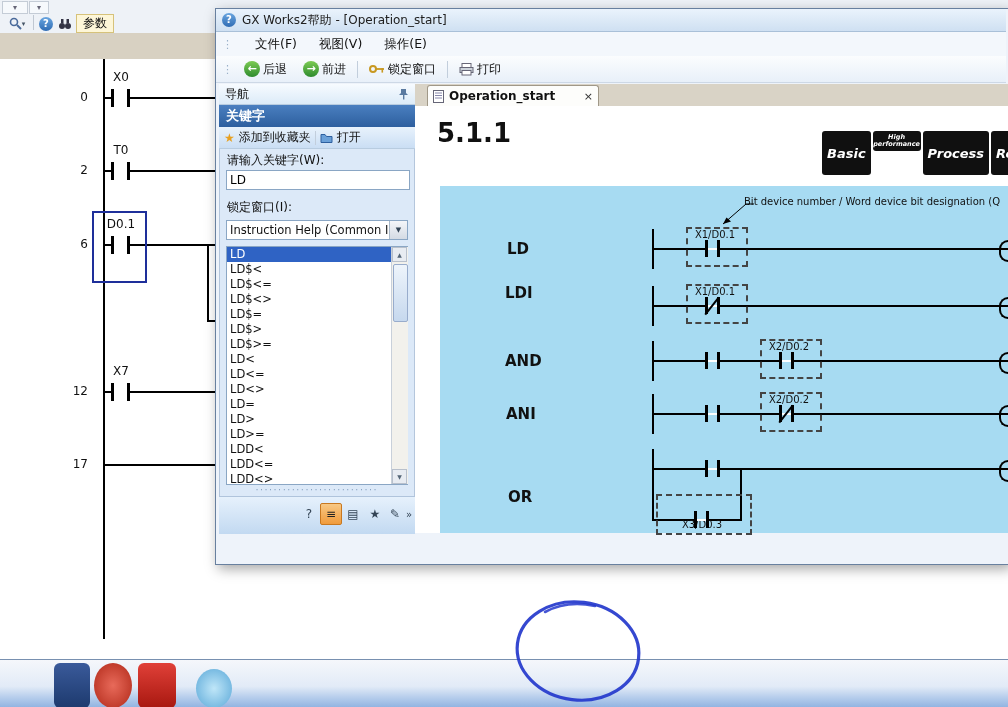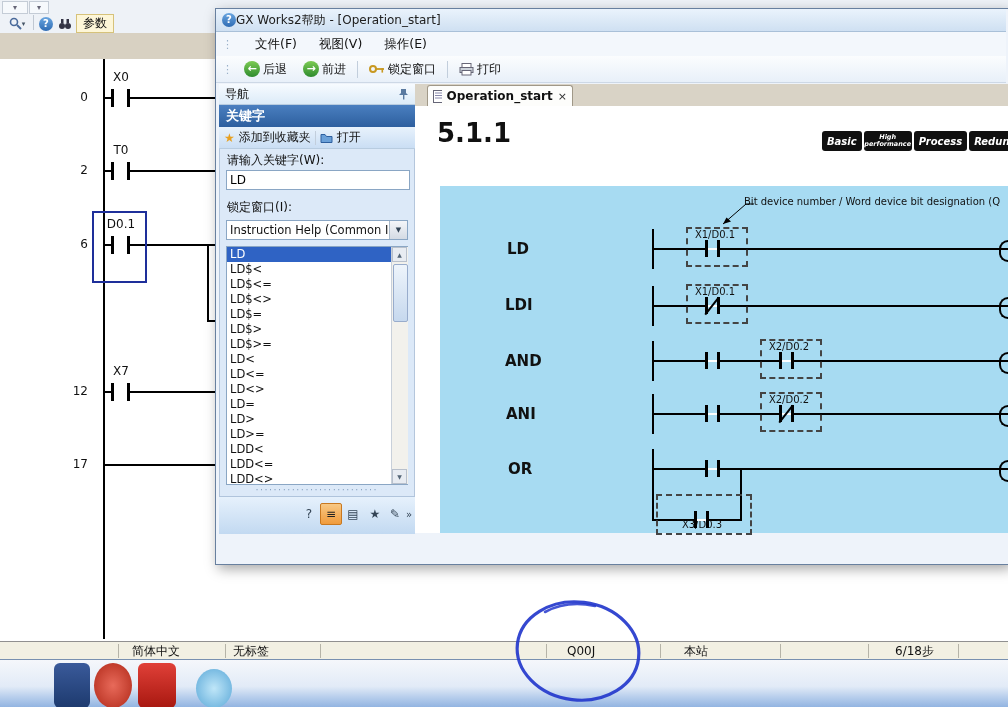--- a/index.html
+++ b/index.html
@@ -45,21 +45,21 @@
   .ssep{position:absolute;top:2px;width:1px;height:14px;background:#b6b4a8;}
   .taskbar{left:0;top:659px;width:1008px;height:48px;border-top:1px solid #7890b0;
            background:linear-gradient(#f5f7fb,#e2ebf7 55%,#b6cdec 78%,#8fb2e0);}
   .tkicon{position:absolute;top:3px;}
   
   .hw-frame{left:215px;top:8px;width:792px;height:555px;background:#eef3fa;border:1px solid #68809f;
             box-shadow:3px 4px 12px rgba(0,0,0,.35);z-index:10;}
   .hw{z-index:11;}
   .hw-title{left:216px;top:9px;width:790px;height:23px;background:linear-gradient(#eaf3fc,#cfe0f2);
             border-bottom:1px solid #a9c0d8;display:flex;align-items:center;padding-left:6px;box-sizing:border-box;}
-  .hw-title .t{font-size:12px;color:#202020;}
+  .hw-title .t{font-size:12px;color:#202020;margin-left:6px;}
   .hw-menu{left:216px;top:32px;width:790px;height:24px;background:#f3f7fc;display:flex;align-items:center;
            gap:22px;padding-left:6px;box-sizing:border-box;font-size:12.5px;}
   .grip{color:#9ab0c8;font-size:11px;}
   .hw-tools{left:216px;top:56px;width:790px;height:27px;background:linear-gradient(#fbfdfe,#e8f0f9);
             border-bottom:1px solid #cdd8e6;display:flex;align-items:center;gap:6px;padding-left:6px;
             box-sizing:border-box;font-size:12px;}
   .toolbtn{display:flex;align-items:center;gap:3px;padding:1px 4px;border:1px solid transparent;border-radius:2px;}
   .greenbtn{width:16px;height:16px;border-radius:50%;background:linear-gradient(#7ccb54,#2e8b2e);
             color:#fff;font-size:11px;text-align:center;line-height:15px;font-weight:bold;}
   .vsep{width:1px;height:17px;background:#c2cedc;}
@@ -93,29 +93,29 @@
              border:1px solid #98accc;border-radius:2px;}
   .split-dots{left:219px;top:486px;width:196px;height:10px;text-align:center;font-size:8px;color:#7a96b8;
               letter-spacing:2px;line-height:10px;}
   .nav-iconbar{left:219px;top:496px;width:196px;height:37px;background:linear-gradient(#e6f1fc,#c2d9f1);
                border-top:1px solid #b0c4dc;}
   .nbtn{position:absolute;top:6px;width:20px;height:20px;border:1px solid transparent;border-radius:2px;
         font-size:12px;color:#345;display:flex;align-items:center;justify-content:center;}
   .nbtn.on{background:linear-gradient(#f8c884,#f09b3c);border-color:#c87820;color:#222;}
   
   .ct-tabstrip{left:415px;top:84px;width:593px;height:22px;background:#d9d3c6;border-bottom:1px solid #a39a88;}
-  .ct-tab{left:427px;top:85px;width:146px;height:21px;background:#fdfdfb;border:1px solid #a09888;border-bottom:none;
+  .ct-tab{left:427px;top:85px;width:172px;height:21px;background:#fdfdfb;border:1px solid #a09888;border-bottom:none;
           border-radius:3px 3px 0 0;display:flex;align-items:center;gap:5px;padding:0 5px;box-sizing:border-box;}
   .ct-tab .lbl{font-size:12px;font-weight:bold;flex:1;white-space:nowrap;}
   .ct-white{left:415px;top:106px;width:593px;height:427px;background:#fff;}
   .sec-num{left:437px;top:118px;font-size:26px;font-weight:bold;}
   .sec-head{left:524px;top:130px;font-size:15.5px;font-weight:bold;letter-spacing:.5px;}
   .badges{left:822px;top:131px;display:flex;gap:2px;}
   .badge{background:#101010;color:#fff;border-radius:3px;height:20px;display:flex;align-items:center;
-         justify-content:center;font-size:10px;font-weight:bold;font-style:italic;padding:0 5px;white-space:nowrap;}
+         justify-content:center;font-size:13px;font-weight:bold;font-style:italic;padding:12px 5px;white-space:nowrap;}
   .badge.hp{font-size:6.5px;line-height:1.1;width:44px;white-space:normal;text-align:center;padding:0 2px;}
   .bluebox{left:440px;top:186px;width:568px;height:347px;background:#a7dbf2;}
   .annot{left:744px;top:196px;font-size:10px;white-space:nowrap;}
   
   .hw-status{left:216px;top:535px;width:790px;height:27px;background:#edf1f7;border-top:1px solid #c2cedc;
              font-size:12px;display:flex;align-items:center;padding-left:14px;box-sizing:border-box;}
   .pen{z-index:60;pointer-events:none;}
 </style>
 </head>
 <body>
@@ -192,35 +192,20 @@
   <div class="abs num" style="left:50px;top:384px">12</div>
   <div class="abs hline" style="left:104px;top:391px;width:112px"></div>
   <div class="abs gap" style="left:114px;top:391px;width:13px"></div>
   <div class="abs cbar" style="left:111px;top:383px"></div>
   <div class="abs cbar" style="left:127px;top:383px"></div>
   <div class="abs clabel" style="left:97px;top:364px">X7</div>
 
   <div class="abs num" style="left:50px;top:457px">17</div>
   <div class="abs hline" style="left:104px;top:464px;width:112px"></div>
 
-  <div class="abs mw-status">
-    <div class="ssep" style="left:118px"></div>
-    <div class="scell" style="left:132px">简体中文</div>
-    <div class="ssep" style="left:225px"></div>
-    <div class="scell" style="left:233px">无标签</div>
-    <div class="ssep" style="left:320px"></div>
-    <div class="ssep" style="left:546px"></div>
-    <div class="scell" style="left:567px">Q00J</div>
-    <div class="ssep" style="left:660px"></div>
-    <div class="scell" style="left:684px">本站</div>
-    <div class="ssep" style="left:780px"></div>
-    <div class="ssep" style="left:868px"></div>
-    <div class="scell" style="left:895px">6/18步</div>
-    <div class="ssep" style="left:958px"></div>
-  </div>
 
   <div class="abs taskbar">
     <div class="tkicon" style="left:54px;width:36px;height:45px;background:linear-gradient(#3a5a9a,#1d3a6e);border-radius:6px"></div>
     <div class="tkicon" style="left:94px;width:38px;height:45px;background:radial-gradient(#e86a5a,#b02818);border-radius:50%"></div>
     <div class="tkicon" style="left:138px;width:38px;height:45px;background:linear-gradient(#e04038,#a81810);border-radius:6px"></div>
     <div class="tkicon" style="left:196px;top:9px;width:36px;height:39px;background:radial-gradient(#bfe6f8,#5aa8d8);border-radius:50%"></div>
   </div>
 
   <div class="abs hw-frame"></div>
 
@@ -358,21 +343,21 @@
   <div class="abs hw oplabel" style="left:507px;top:240px">LD</div>
   <div class="abs hw vline" style="left:652px;top:229px;height:40px"></div>
   <div class="abs hw hline" style="left:652px;top:248px;width:356px"></div>
   <div class="abs hw gap" style="left:708px;top:248px"></div>
   <div class="abs hw cbar2" style="left:705px;top:240px"></div>
   <div class="abs hw cbar2" style="left:717px;top:240px"></div>
   <div class="abs hw dbox" style="left:686px;top:227px;width:58px;height:36px"></div>
   <div class="abs hw dev" style="left:686px;top:229px;width:58px">X1/D0.1</div>
   <div class="abs hw coil" style="left:999px;top:240px"></div>
 
-  <div class="abs hw oplabel" style="left:505px;top:296px">LDI</div>
+  <div class="abs hw oplabel" style="left:505px;top:284px">LDI</div>
   <div class="abs hw vline" style="left:652px;top:286px;height:40px"></div>
   <div class="abs hw hline" style="left:652px;top:305px;width:356px"></div>
   <div class="abs hw gap" style="left:708px;top:305px"></div>
   <div class="abs hw cbar2" style="left:705px;top:297px"></div>
   <div class="abs hw cbar2" style="left:717px;top:297px"></div>
   <div class="abs hw slash" style="left:711px;top:295px"></div>
   <div class="abs hw dbox" style="left:686px;top:284px;width:58px;height:36px"></div>
   <div class="abs hw dev" style="left:686px;top:286px;width:58px">X1/D0.1</div>
   <div class="abs hw coil" style="left:999px;top:297px"></div>
 
@@ -396,21 +381,21 @@
   <div class="abs hw cbar2" style="left:705px;top:405px"></div>
   <div class="abs hw cbar2" style="left:717px;top:405px"></div>
   <div class="abs hw gap" style="left:782px;top:413px"></div>
   <div class="abs hw cbar2" style="left:779px;top:405px"></div>
   <div class="abs hw cbar2" style="left:791px;top:405px"></div>
   <div class="abs hw slash" style="left:785px;top:403px"></div>
   <div class="abs hw dbox" style="left:760px;top:392px;width:58px;height:36px"></div>
   <div class="abs hw dev" style="left:760px;top:394px;width:58px">X2/D0.2</div>
   <div class="abs hw coil" style="left:999px;top:405px"></div>
 
-  <div class="abs hw oplabel" style="left:508px;top:460px">OR</div>
+  <div class="abs hw oplabel" style="left:508px;top:488px">OR</div>
   <div class="abs hw vline" style="left:652px;top:449px;height:72px"></div>
   <div class="abs hw hline" style="left:652px;top:468px;width:356px"></div>
   <div class="abs hw gap" style="left:708px;top:468px"></div>
   <div class="abs hw cbar2" style="left:705px;top:460px"></div>
   <div class="abs hw cbar2" style="left:717px;top:460px"></div>
   <div class="abs hw vline" style="left:740px;top:468px;height:53px"></div>
   <div class="abs hw hline" style="left:652px;top:519px;width:90px"></div>
   <div class="abs hw dbox" style="left:656px;top:494px;width:92px;height:37px"></div>
   <div class="abs hw dev" style="left:656px;top:519px;width:92px">X3/D0.3</div>
   <div class="abs hw gap" style="left:697px;top:519px"></div>

